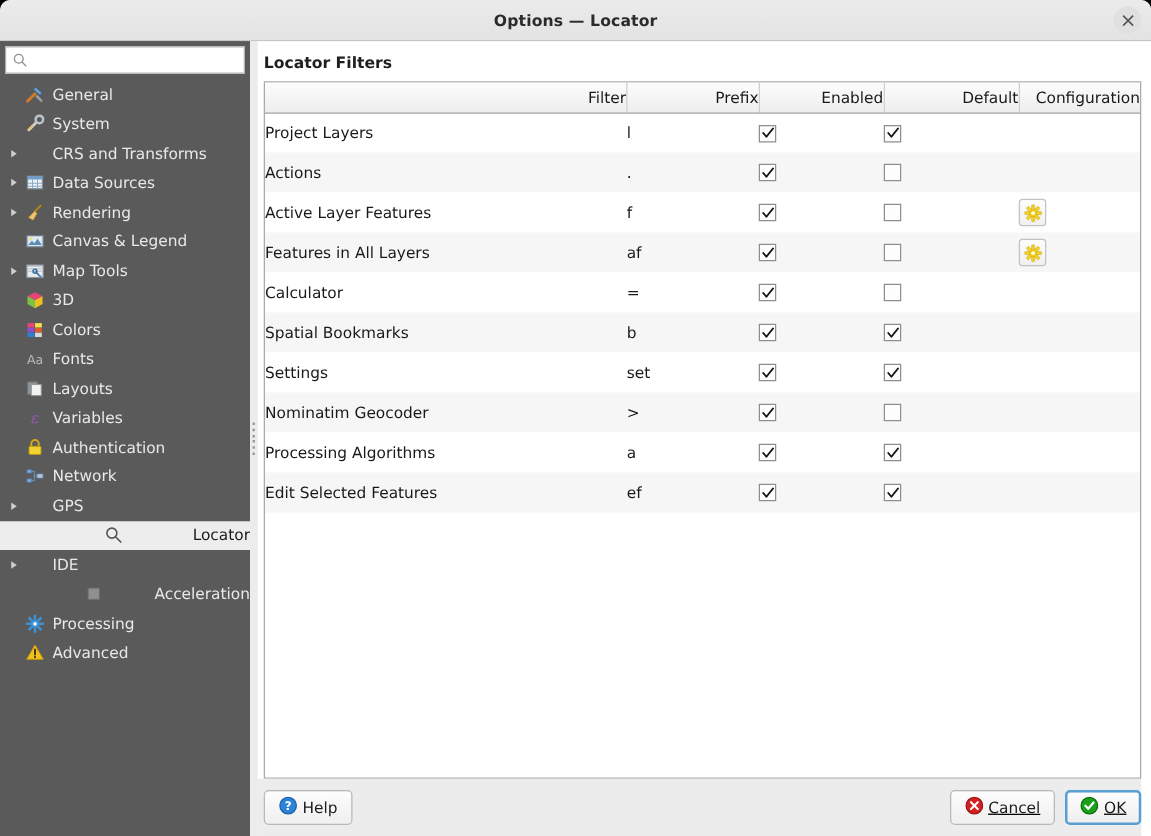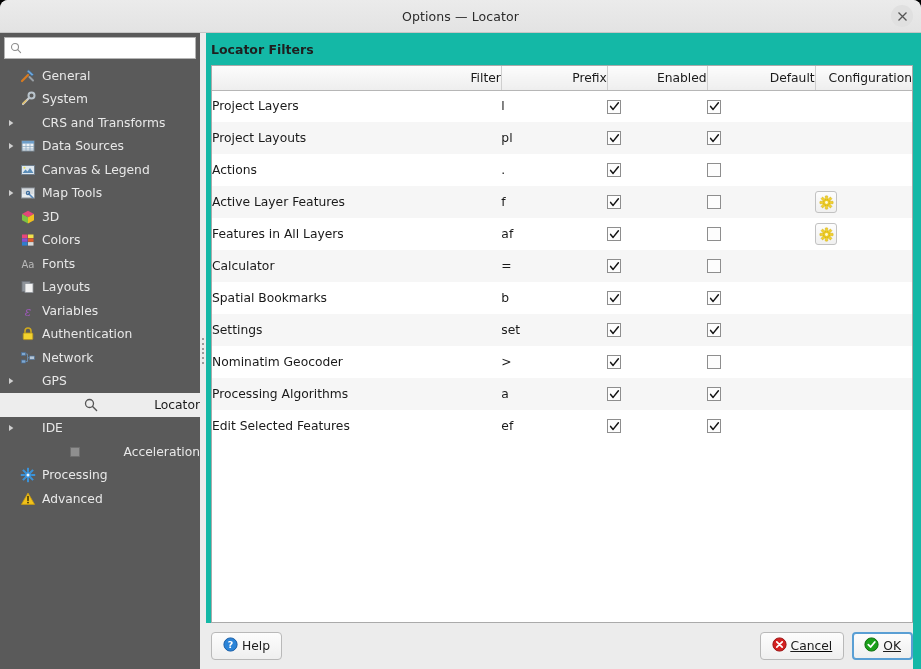--- a/index.html
+++ b/index.html
@@ -23,21 +23,21 @@
   
   .titlebar {
     position: relative;
     height: 33px; flex: 0 0 33px;
     background: linear-gradient(#ebebeb, #e3e3e3);
     border-bottom: 1px solid #c6c6c6;
     border-radius: 8px 8px 0 0;
     display: flex; align-items: center; justify-content: center;
   }
   .titlebar-title {
-    font-size: 12.5px; font-weight: normal; color: #2b2b2b;
+    font-size: 12.5px; font-weight: bold; color: #2b2b2b;
     letter-spacing: .1px;
   }
   .close-btn {
     position: absolute; right: 8px; top: 50%;
     transform: translateY(-50%);
     width: 22px; height: 22px; border-radius: 50%;
     background: #e0e0e0;
     display: flex; align-items: center; justify-content: center;
     cursor: pointer;
   }
@@ -110,21 +110,21 @@
     width: 2px; height: 26px;
     display: flex; flex-direction: column; justify-content: space-between;
   }
   .splitter .dots i {
     display: block; width: 2px; height: 2px; background: #9b9b9b;
   }
 
   
   .right-pane {
     flex: 1 1 auto; min-width: 0;
-    background: #14b8a6;
+    background: #ffffff;
     display: flex; flex-direction: column;
     padding: 6px 8px 0 0;
   }
   .pane-title {
     font-size: 12.5px; font-weight: bold; color: #1f1f1f;
     padding: 3px 0 8px 5px;
   }
 
   .table-frame {
     flex: 1 1 auto; min-height: 0;
@@ -276,20 +276,34 @@
               </svg>
             </span>
             <span class="nav-icon">
               <svg width="16" height="16" viewBox="0 0 16 16" class="px">
                 <rect x="2" y="3" width="12" height="10" fill="#eef2f6" stroke="#7d8c99" stroke-width="1"></rect>
                 <rect x="2" y="3" width="12" height="2.6" fill="#6e9ec9"></rect>
                 <path d="M6 5.6 V13 M10 5.6 V13 M2 8.6 H14 M2 11 H14" stroke="#8aa8c2" stroke-width=".8"></path>
               </svg>
             </span>
             <span class="nav-label">Data Sources</span>
+          </div>
+          <div class="nav-item">
+            <span class="arrow">
+              <svg width="7" height="8" viewBox="0 0 7 8">
+      <path d="M1 1 L5.4 4 L1 7 Z" fill="#cfcfcf"></path>
+              </svg>
+            </span>
+            <span class="nav-icon">
+              <svg width="16" height="16" viewBox="0 0 16 16" class="px">
+                <path d="M12.5 2.5 L7.5 7.5" stroke="#b8860b" stroke-width="1.6" stroke-linecap="round"></path>
+                <path d="M7.8 7 L3 12 L6.5 14 L9.5 8.8 Z" fill="#f0c674" stroke="#c79b3a" stroke-width=".8"></path>
+              </svg>
+            </span>
+            <span class="nav-label">Rendering</span>
           </div>
           <div class="nav-item">
             <span class="arrow empty">
               <svg width="7" height="8" viewBox="0 0 7 8">
       <path d="M1 1 L5.4 4 L1 7 Z" fill="#cfcfcf"></path>
               </svg>
             </span>
             <span class="nav-icon">
               <svg width="16" height="16" viewBox="0 0 16 16" class="px">
                 <rect x="1.5" y="3.5" width="13" height="9" fill="#dfe8f0" stroke="#6e7d8c" stroke-width="1"></rect>
@@ -549,35 +563,20 @@
                     </svg>
                   </span></td>
                 <td class="c-default"><span class="cb">
                     <svg width="11" height="11" viewBox="0 0 11 11">
     <path d="M1.6 5.4 L4.1 8.4 L9.4 1.8" stroke="#141414" stroke-width="1.5" fill="none" stroke-linecap="round" stroke-linejoin="round"></path>
                     </svg>
                   </span></td>
                 <td class="c-config"></td>
               </tr>
               <tr>
-                <td class="c-filter">Project Layouts</td>
-                <td class="c-prefix">pl</td>
-                <td class="c-enabled"><span class="cb">
-                    <svg width="11" height="11" viewBox="0 0 11 11">
-    <path d="M1.6 5.4 L4.1 8.4 L9.4 1.8" stroke="#141414" stroke-width="1.5" fill="none" stroke-linecap="round" stroke-linejoin="round"></path>
-                    </svg>
-                  </span></td>
-                <td class="c-default"><span class="cb">
-                    <svg width="11" height="11" viewBox="0 0 11 11">
-    <path d="M1.6 5.4 L4.1 8.4 L9.4 1.8" stroke="#141414" stroke-width="1.5" fill="none" stroke-linecap="round" stroke-linejoin="round"></path>
-                    </svg>
-                  </span></td>
-                <td class="c-config"></td>
-              </tr>
-              <tr>
                 <td class="c-filter">Actions</td>
                 <td class="c-prefix">.</td>
                 <td class="c-enabled"><span class="cb">
                     <svg width="11" height="11" viewBox="0 0 11 11">
     <path d="M1.6 5.4 L4.1 8.4 L9.4 1.8" stroke="#141414" stroke-width="1.5" fill="none" stroke-linecap="round" stroke-linejoin="round"></path>
                     </svg>
                   </span></td>
                 <td class="c-default"><span class="cb"></span></td>
                 <td class="c-config"></td>
               </tr>

